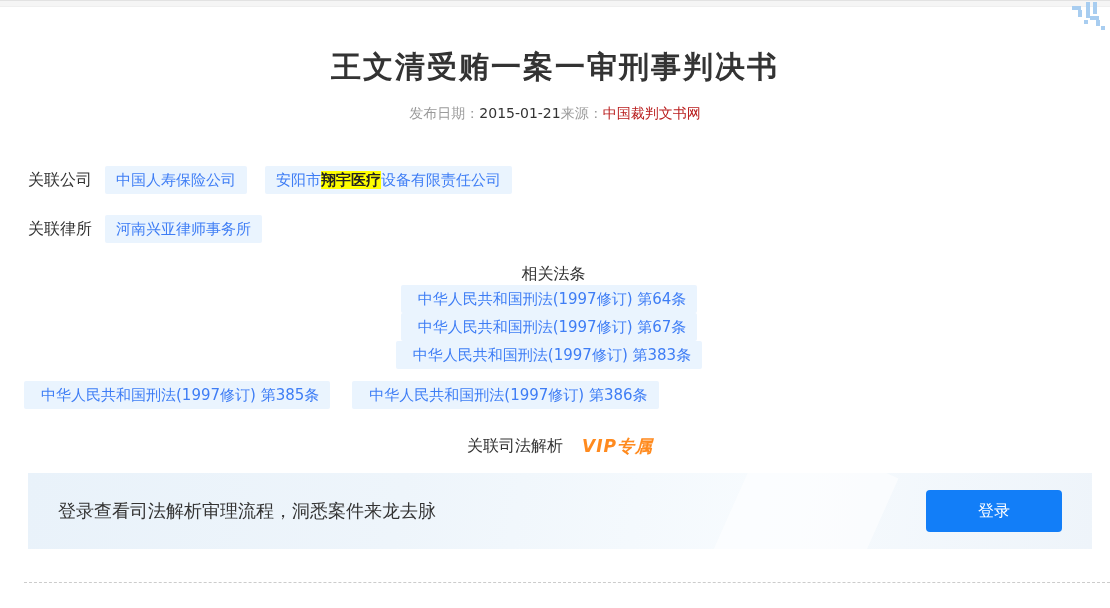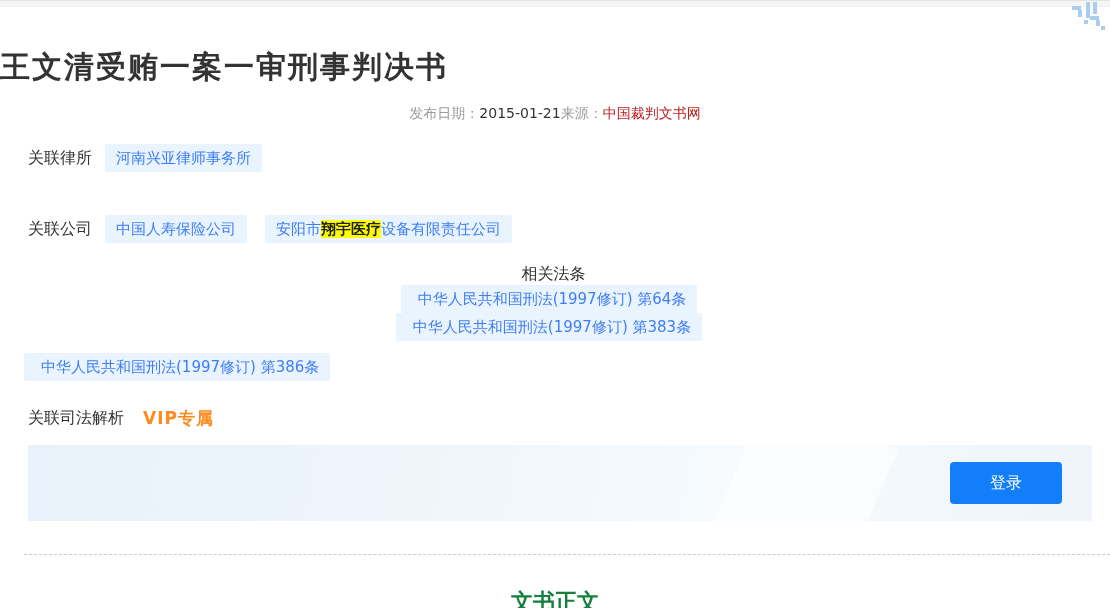--- a/index.html
+++ b/index.html
@@ -20,20 +20,21 @@
   .corner-decor {
     position: absolute;
     top: 2px;
     right: 4px;
     width: 36px;
     height: 34px;
     pointer-events: none;
   }
   .page-title {
     margin-top: 40px;
+    text-align: center;
     font-size: 30px;
     font-weight: 600;
     color: #333;
     letter-spacing: 2px;
   }
   .meta-line {
     margin-top: 17px;
     text-align: center;
     font-size: 14px;
     color: #9b9b9b;
@@ -42,21 +43,21 @@
   .meta-line .meta-source-group { }
   .link-blue { color: #b91c1c; text-decoration: none; cursor: pointer; }
 
   .content { margin-left: 28px; margin-right: 18px; }
 
   .row { display: flex; align-items: center; }
   .row-companies { margin-top: 43px; }
   .row-lawfirm  { margin-top: 21px; }
   .row-laws-1   { margin-top: 21px; flex-direction: column; }
   .row-laws-2   { margin-top: 12px; margin-left: -4px; }
-  .row-analysis { margin-top: 26px; }
+  .row-analysis { margin-top: 26px; justify-content: center; }
 
   .row-label {
     font-size: 16px;
     color: #333;
     margin-right: 13px;
     white-space: nowrap;
     flex: 0 0 auto;
   }
   .tag {
     display: inline-block;
@@ -74,20 +75,21 @@
   .tag-law { margin-right: 22px; padding-left: 17px; }
   .hl {
     background: #ffff00;
     color: #222;
     font-weight: bold;
   }
   .vip-badge {
     color: #ff8a1e;
     font-size: 17px;
     font-weight: bold;
+    font-style: italic;
     margin-left: 6px;
     letter-spacing: 1px;
   }
   .login-banner {
     margin: 15px 18px 0 28px;
     height: 76px;
     background: linear-gradient(100deg, #e9f2fa 0%, #eef5fb 35%, #f7fbfe 68%, #eef4fa 100%);
     display: flex;
     align-items: center;
     padding: 0 30px;
@@ -98,21 +100,21 @@
     content: "";
     position: absolute;
     top: -30px; right: 220px;
     width: 140px; height: 160px;
     background: rgba(255,255,255,0.55);
     transform: rotate(24deg);
   }
   .banner-text { font-size: 18px; color: #333; position: relative; z-index: 1; }
   .login-button {
     margin-left: auto;
-    width: 112px;
+    width: 136px;
     height: 42px;
     background: #127ef8;
     color: #fff;
     font-size: 16px;
     border: none;
     border-radius: 4px;
     cursor: pointer;
     position: relative;
     z-index: 1;
     font-family: inherit;
@@ -158,49 +160,52 @@
 </svg>
 
 <h1 class="page-title">王文清受贿一案一审刑事判决书</h1>
 
 <div class="meta-line">
   <span>发布日期：</span><span class="meta-value">2015-01-21</span><span class="meta-source-group">来源：</span><a class="link-blue">中国裁判文书网</a>
 </div>
 
 <div class="content">
 
-  <div class="row row-lawfirm">
-    <span class="row-label">关联律所</span>
-    <a class="tag">河南兴亚律师事务所</a>
-  </div>
-
   <div class="row row-companies">
     <span class="row-label">关联公司</span>
     <a class="tag"><span>中国人寿保险公司</span></a>
     <a class="tag"><span>安阳市</span><span class="hl">翔宇医疗</span><span>设备有限责任公司</span></a>
   </div>
 
+  <div class="row row-lawfirm">
+    <span class="row-label">关联律所</span>
+    <a class="tag">河南兴亚律师事务所</a>
+  </div>
+
   <div class="row row-laws-1">
     <span class="row-label">相关法条</span>
     <a class="tag tag-law">中华人民共和国刑法(1997修订) 第64条</a>
+    <a class="tag tag-law">中华人民共和国刑法(1997修订) 第67条</a>
     <a class="tag tag-law">中华人民共和国刑法(1997修订) 第383条</a>
   </div>
 
   <div class="row row-laws-2">
+    <a class="tag tag-law">中华人民共和国刑法(1997修订) 第385条</a>
     <a class="tag tag-law">中华人民共和国刑法(1997修订) 第386条</a>
   </div>
 
   <div class="row row-analysis">
     <span class="row-label">关联司法解析</span>
     <span class="vip-badge">VIP专属</span>
   </div>
 
 </div>
 
 <div class="login-banner">
+  <span class="banner-text">登录查看司法解析审理流程，洞悉案件来龙去脉</span>
   <button class="login-button">登录</button>
 </div>
 
 <div class="dashed-divider"></div>
 
 <h2 class="body-heading">文书正文</h2>
 
 <div class="doc-box">
   <span>审理法院：安阳县人民法院</span>
 </div>

